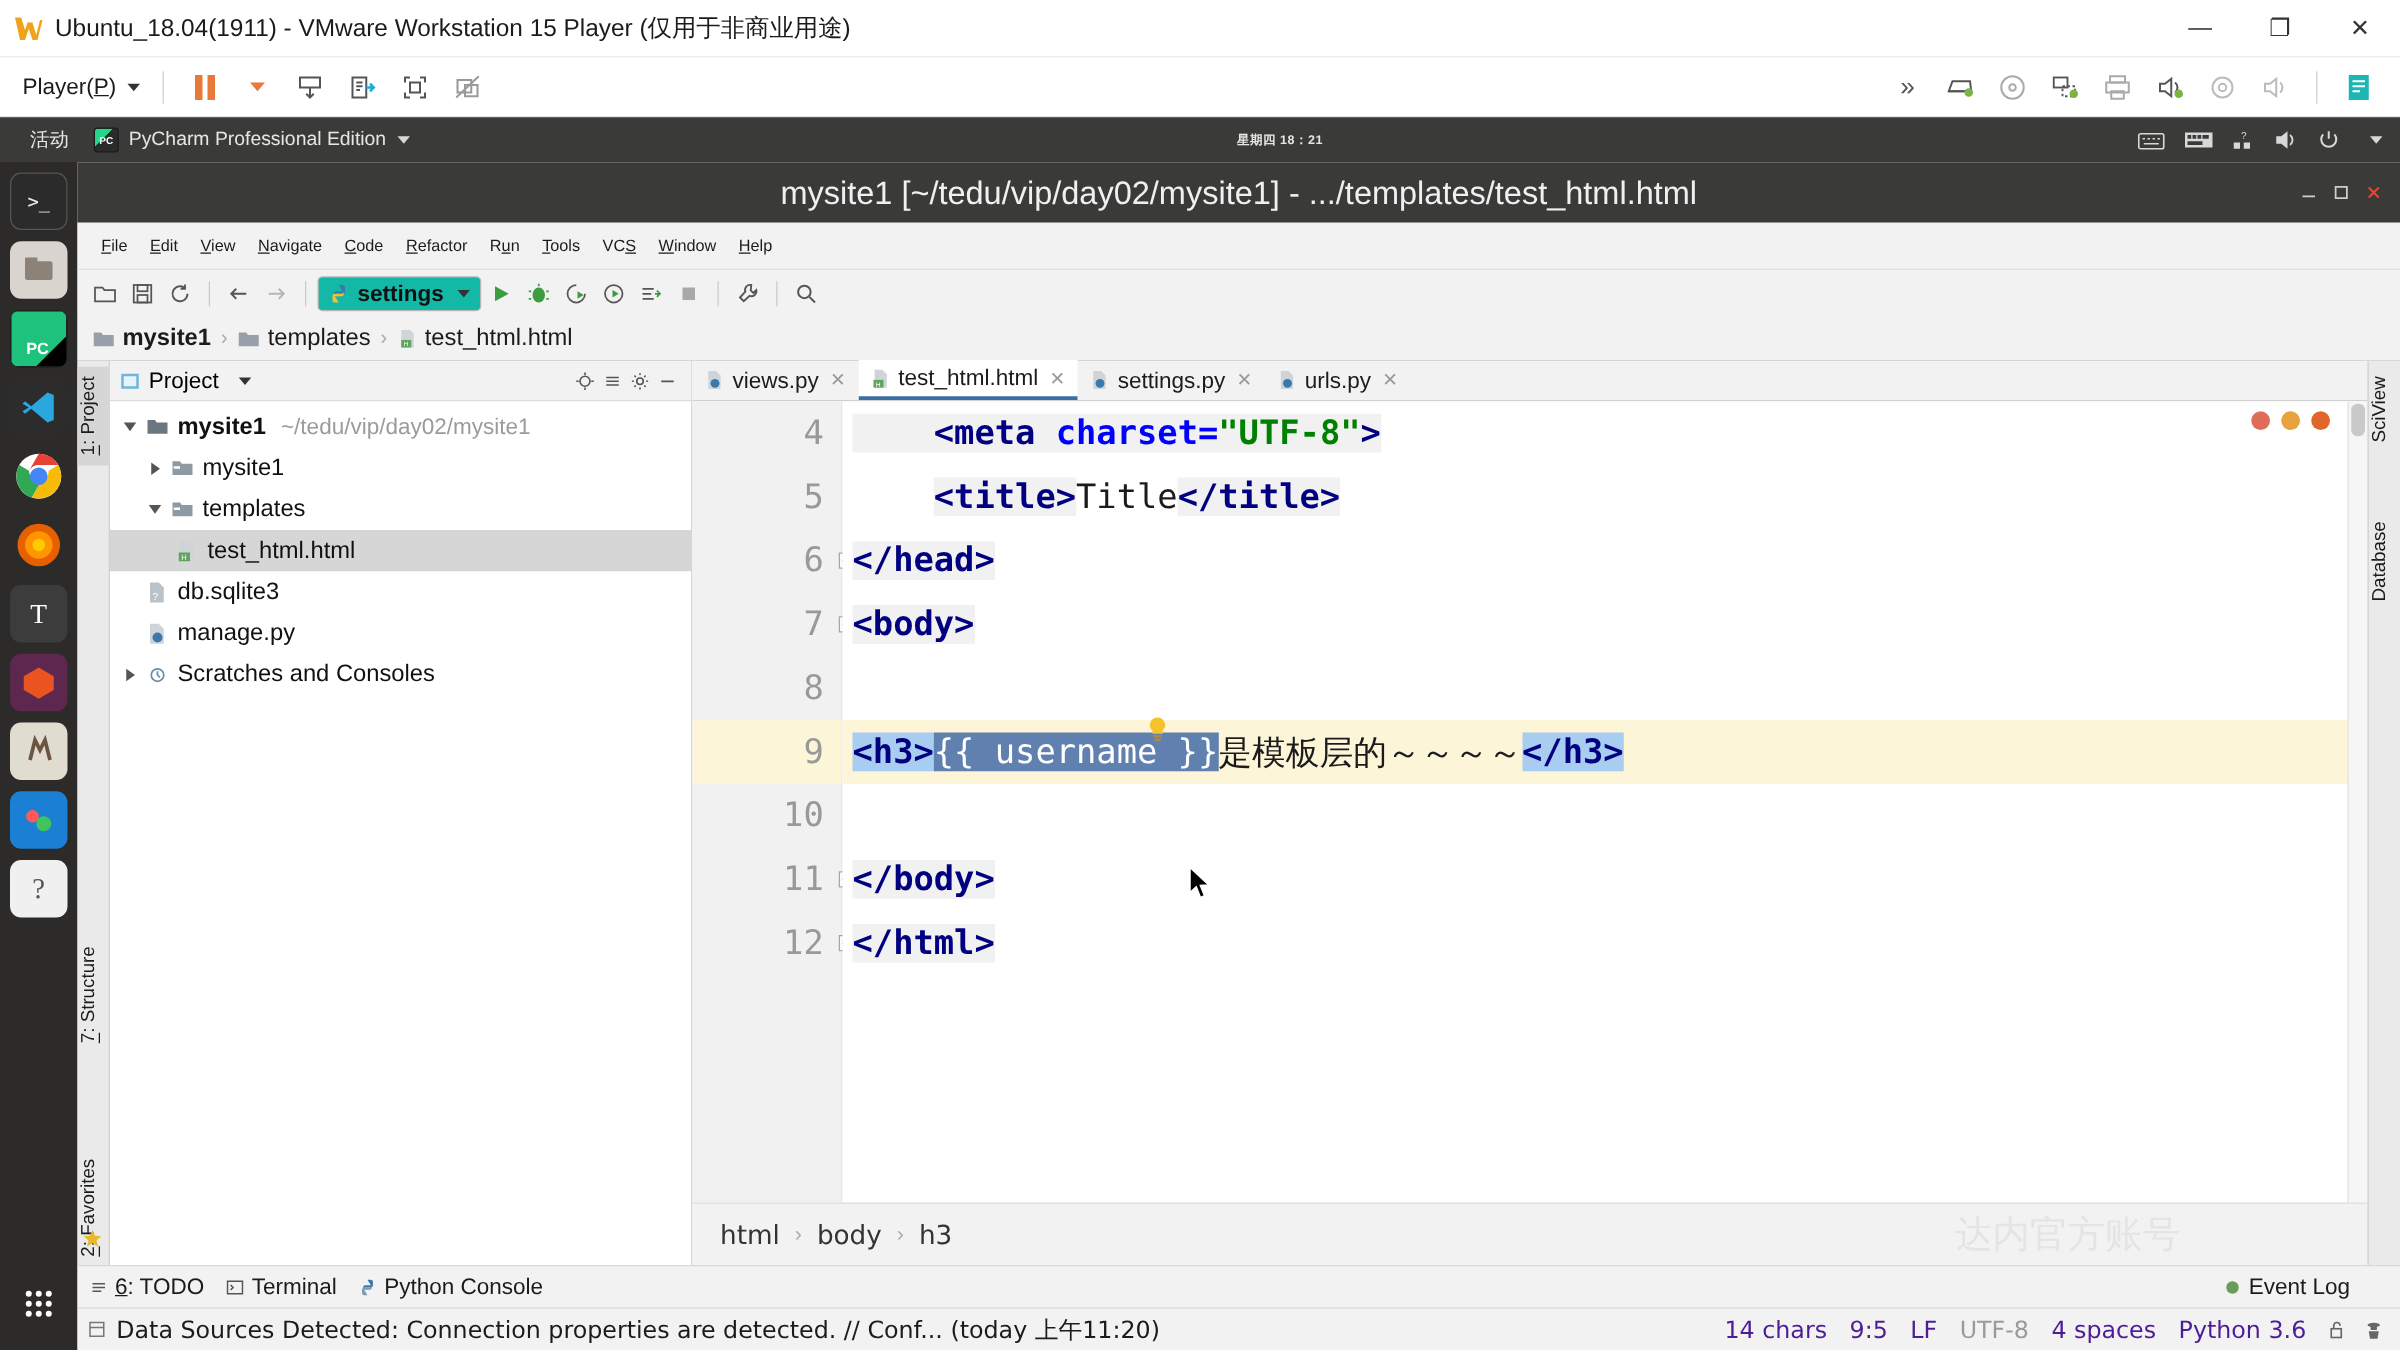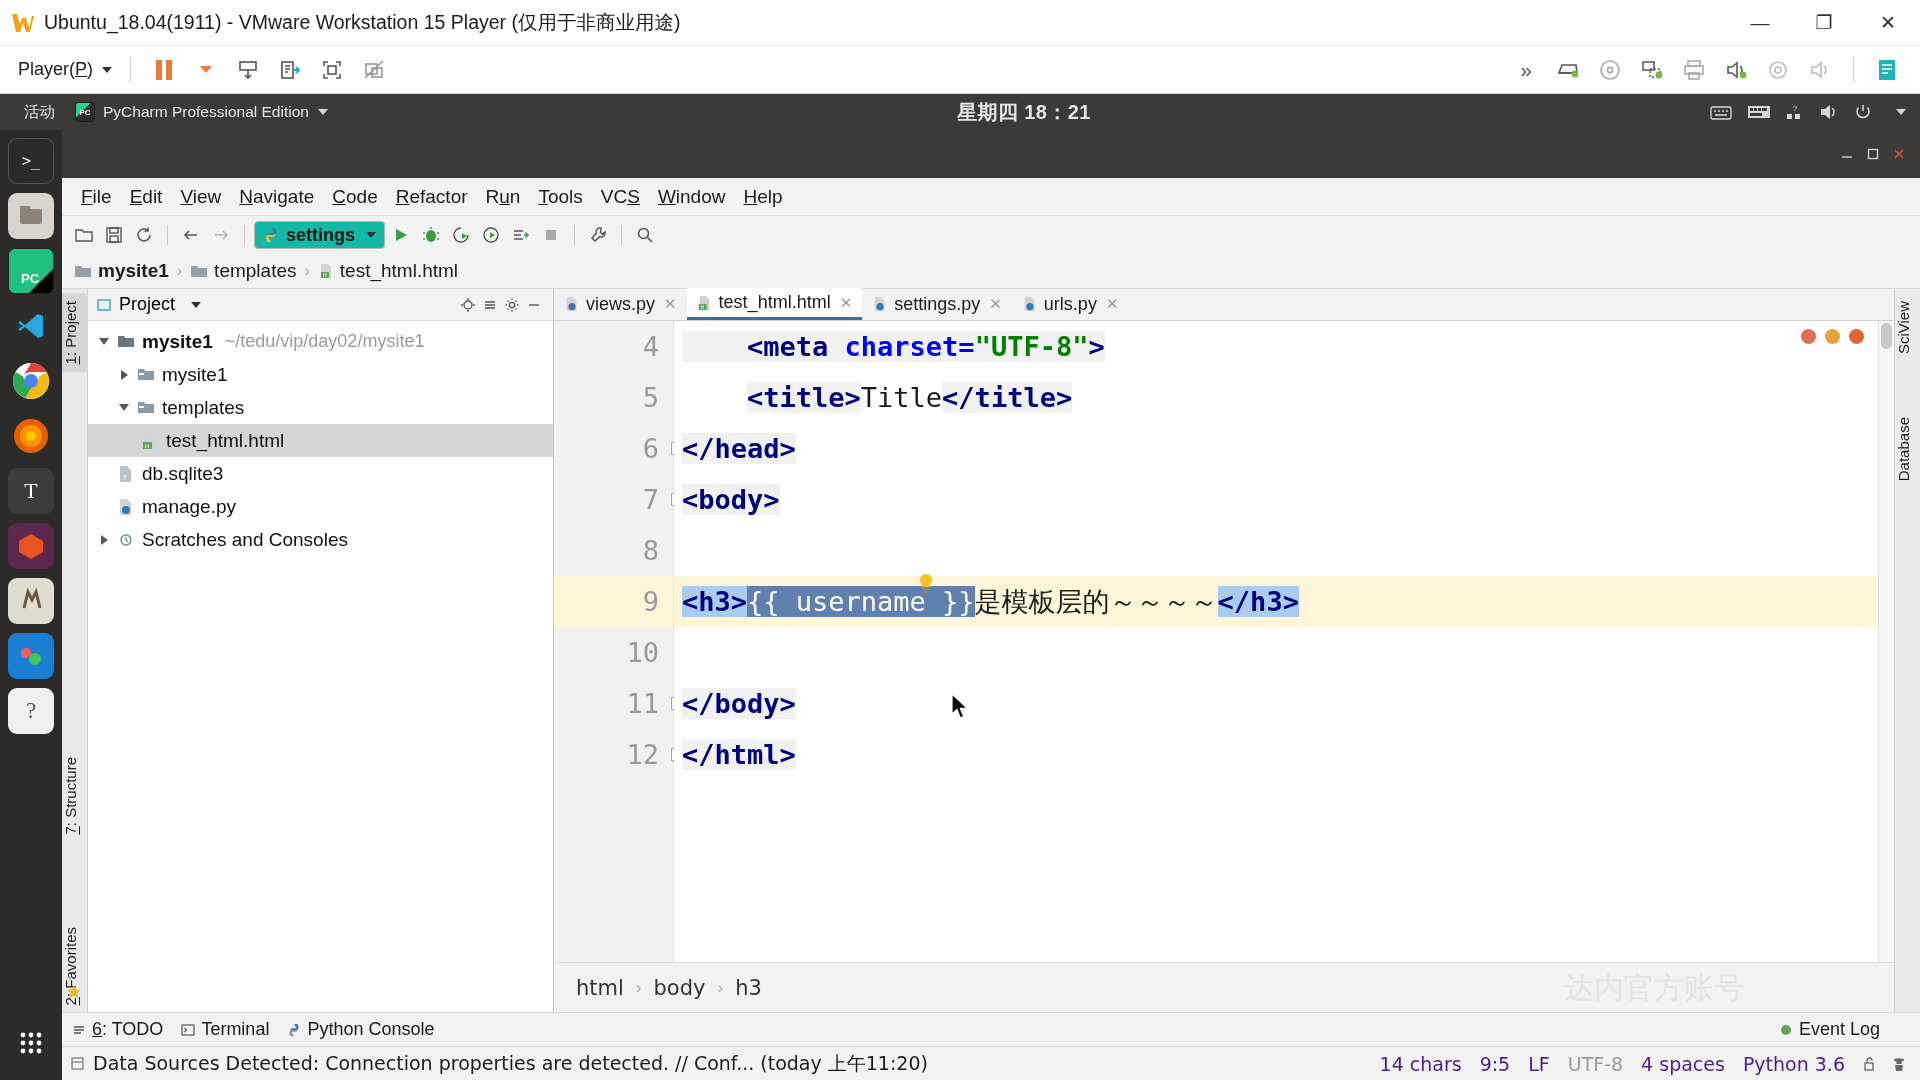--- a/index.html
+++ b/index.html
@@ -43,21 +43,21 @@
     height: 36px; flex: 0 0 36px; background: #3a3a38; display: flex; align-items: center;
     color: #e6e6e6; font-size: 15.5px; padding: 0 14px;
   }
   .gt-item { display: flex; align-items: center; padding: 0 10px; height: 100%; white-space: nowrap; }
   .gt-appicon { width: 20px; height: 20px; border-radius: 3px; margin-right: 8px;
     background: linear-gradient(135deg,#21d789 0%, #21d789 40%, #2b2b2b 40%, #2b2b2b 100%); flex: 0 0 20px;
     border: 1px solid #1a1a1a; position: relative; }
   .gt-appicon::after { content: "PC"; position: absolute; inset: 0; font-size: 8px; color: #fff; display: flex; align-items: center; justify-content: center; font-weight: bold; }
   .gt-caret { width: 0; height: 0; border-left: 5px solid transparent; border-right: 5px solid transparent; border-top: 6px solid #d8d8d8; margin-left: 9px; }
   .gt-spacer { flex: 1; }
-  .gt-clock { font-size: 20px; letter-spacing: .4px; font-weight: bold; }
+  .gt-clock { font-size: 10px; letter-spacing: .4px; font-weight: bold; }
   .gt-tray { display: flex; align-items: center; gap: 15px; }
   .gt-tray svg { display: block; }
 
   
   .desk-body { flex: 1; display: flex; min-height: 0; }
 
   .ubuntu-dock {
     width: 62px; flex: 0 0 62px; background: #2c2b29; display: flex; flex-direction: column;
     align-items: center; padding-top: 8px; gap: 9px;
   }
@@ -71,21 +71,21 @@
   .pc-titlebar {
     height: 48px; flex: 0 0 48px; background: #3a3a38; display: flex; align-items: center;
     position: relative; color: #e2e2e2;
   }
   .pc-title-text { flex: 1; text-align: center; font-size: 26px; color: #f0f0f0; font-family: "Liberation Sans", sans-serif; white-space: nowrap; overflow: hidden; }
   .pc-winbtns { position: absolute; right: 8px; top: 0; height: 48px; display: flex; align-items: center; gap: 12px; padding-right: 6px; }
   .pc-wb { width: 14px; height: 14px; display: flex; align-items: center; justify-content: center; color: #cfcfcf; font-size: 13px; }
   .pc-wb.close { color: #e04a3a; }
 
   .pc-menubar { height: 38px; flex: 0 0 38px; background: #f2f2f2; display: flex; align-items: center; padding-left: 10px; border-bottom: 1px solid #e0e0e0; }
-  .pc-menu-item { font-size: 19px; color: #1b1b1b; padding: 0 9px; white-space: nowrap; }
+  .pc-menu-item { font-size: 13px; color: #1b1b1b; padding: 0 9px; white-space: nowrap; }
   .pc-menu-item u { text-decoration: underline; }
 
   .pc-toolbar { height: 38px; flex: 0 0 38px; background: #f2f2f2; display: flex; align-items: center; padding-left: 8px; gap: 2px; }
   .tb-ico { width: 28px; height: 28px; display: flex; align-items: center; justify-content: center; color: #4a4a4a; }
   .tb-sep { width: 1px; height: 20px; background: #c9c9c9; margin: 0 7px; }
   .runcfg {
     display: flex; align-items: center; height: 28px; padding: 0 8px; background: #14b8a6;
     border: 1px solid #b8b8b8; border-radius: 4px; font-size: 18px; color: #111; gap: 7px; font-weight: bold;
   }
   .runcfg .caret-dn { border-top-color: #333; margin-left: 4px; }
@@ -422,20 +422,21 @@
             <circle cx="5" cy="21" r="2.4"></circle>
               <circle cx="13" cy="21" r="2.4"></circle>
               <circle cx="21" cy="21" r="2.4"></circle>
           </svg>
         </div>
       </div>
 
       <div id="pycharm">
 
         <div class="pc-titlebar">
+          <div class="pc-title-text">mysite1 [~/tedu/vip/day02/mysite1] - .../templates/test_html.html</div>
           <div class="pc-winbtns">
             <span class="pc-wb">
               <svg width="14" height="14" viewBox="0 0 14 14" stroke="#cfcfcf" stroke-width="1.4">
                   <path d="M2 10 h10"></path>
                 </svg>
             </span>
             <span class="pc-wb">
               <svg width="14" height="14" viewBox="0 0 14 14" fill="none" stroke="#cfcfcf" stroke-width="1.4">
                   <rect x="2.5" y="2.5" width="9" height="9"></rect>
                 </svg>

